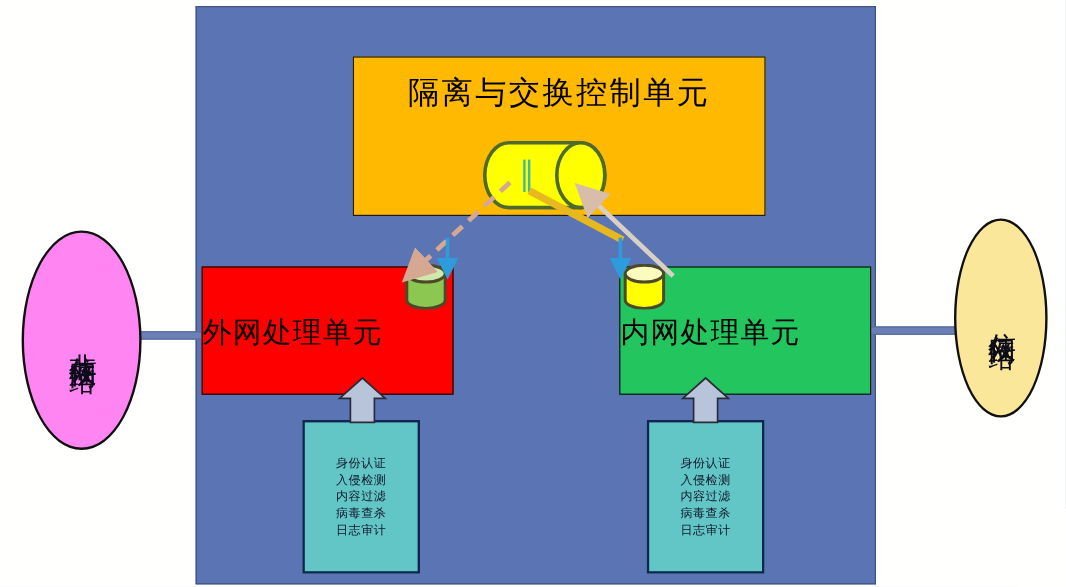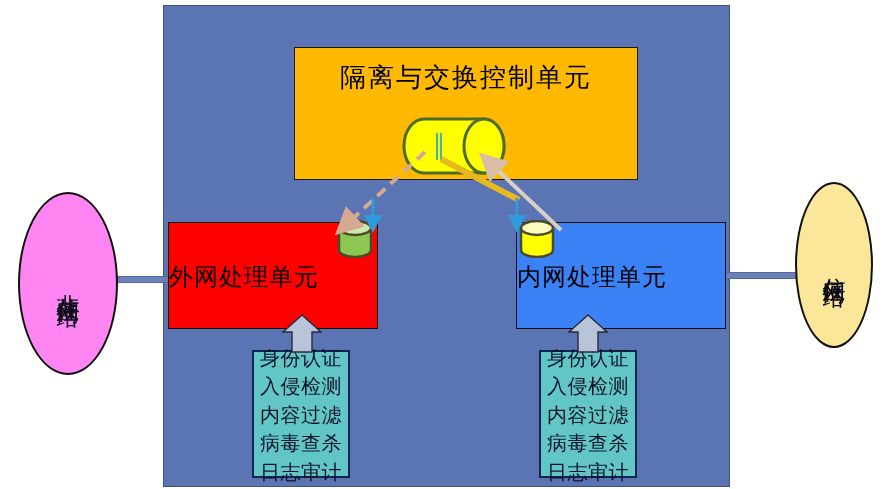--- a/index.html
+++ b/index.html
@@ -67,21 +67,21 @@
   
   .unit-box {
     position: absolute;
     top: 222px;
     width: 210px;
     height: 107px;
     border: 1px solid #0d0d0d;
     box-sizing: border-box;
   }
   .unit-outer { left: 168px; background: #fe0000; }
-  .unit-inner { left: 516px; background: #3b82f6; padding-left: 20px; }
+  .unit-inner { left: 516px; background: #22c55e; padding-left: 20px; }
   .unit-label {
     position: absolute;
     left: 0;
     width: 100%;
     top: 38px;
     text-align: left;
     font-size: 24px;
     letter-spacing: 1px;
     color: #000000;
     font-family: "DejaVu Serif", serif;
@@ -108,21 +108,21 @@
     box-sizing: border-box;
     display: flex;
     flex-direction: column;
     align-items: center;
     justify-content: center;
     padding-top: 2px;
   }
   .svc-left { left: 252px; }
   .svc-right { left: 539px; }
   .svc-line {
-    font-size: 20px;
+    font-size: 10px;
     line-height: 1.42;
     color: #10142a;
     font-family: Liberation Serif, serif;
     white-space: nowrap;
     letter-spacing: 0.5px;
   }
 
   
   .stem {
     position: absolute;

